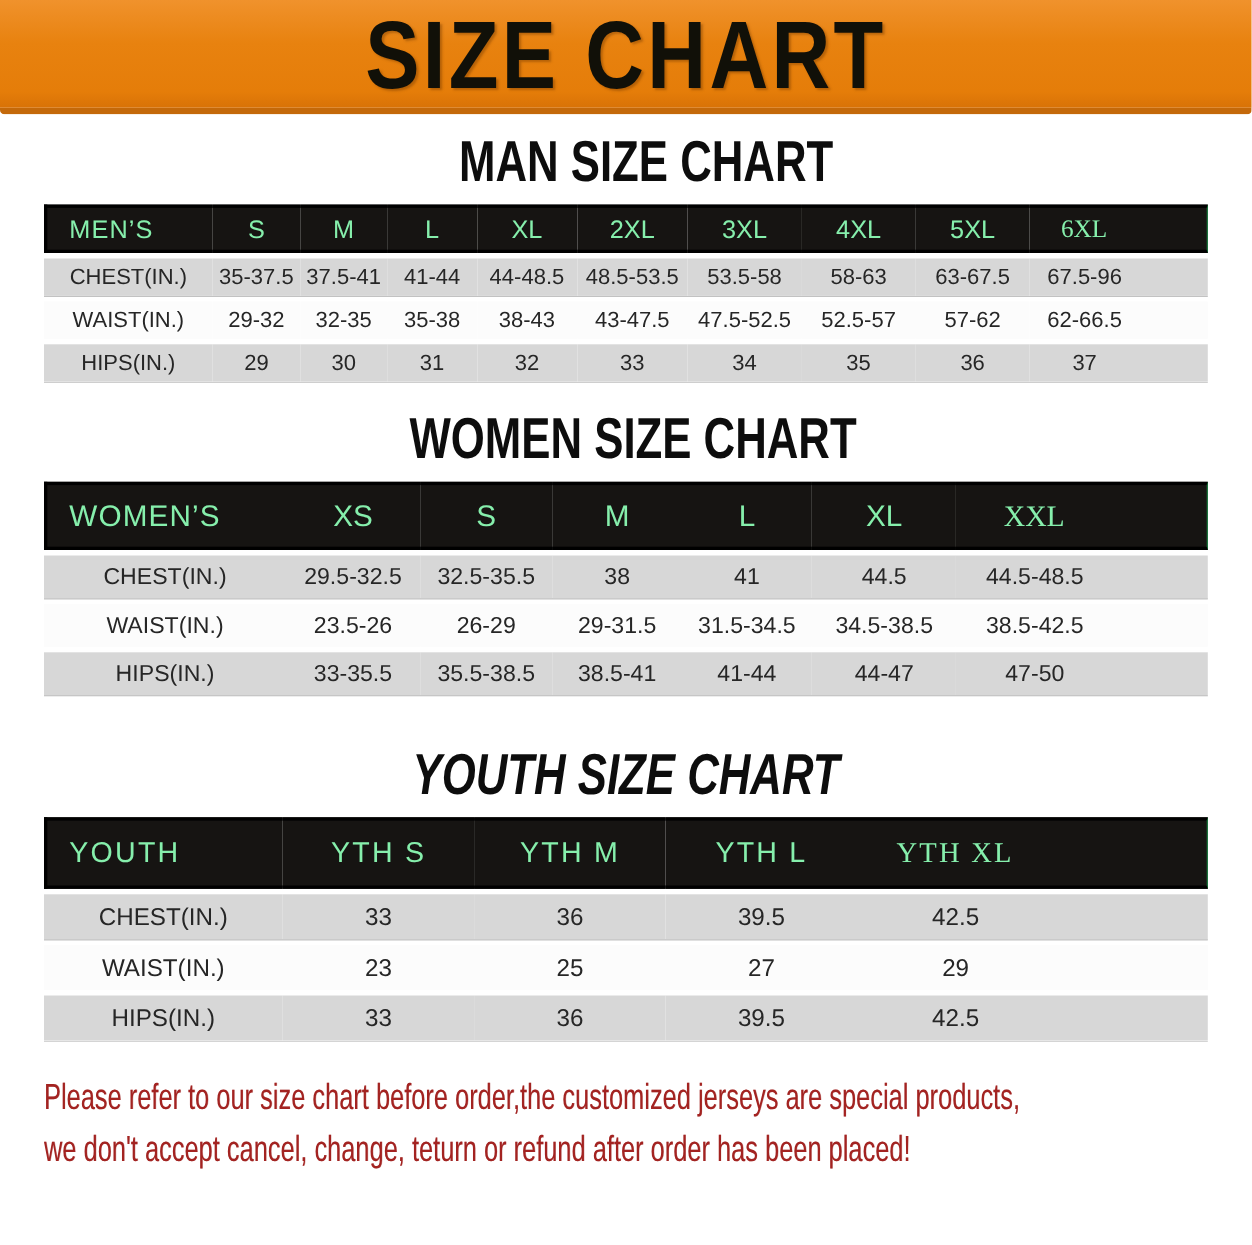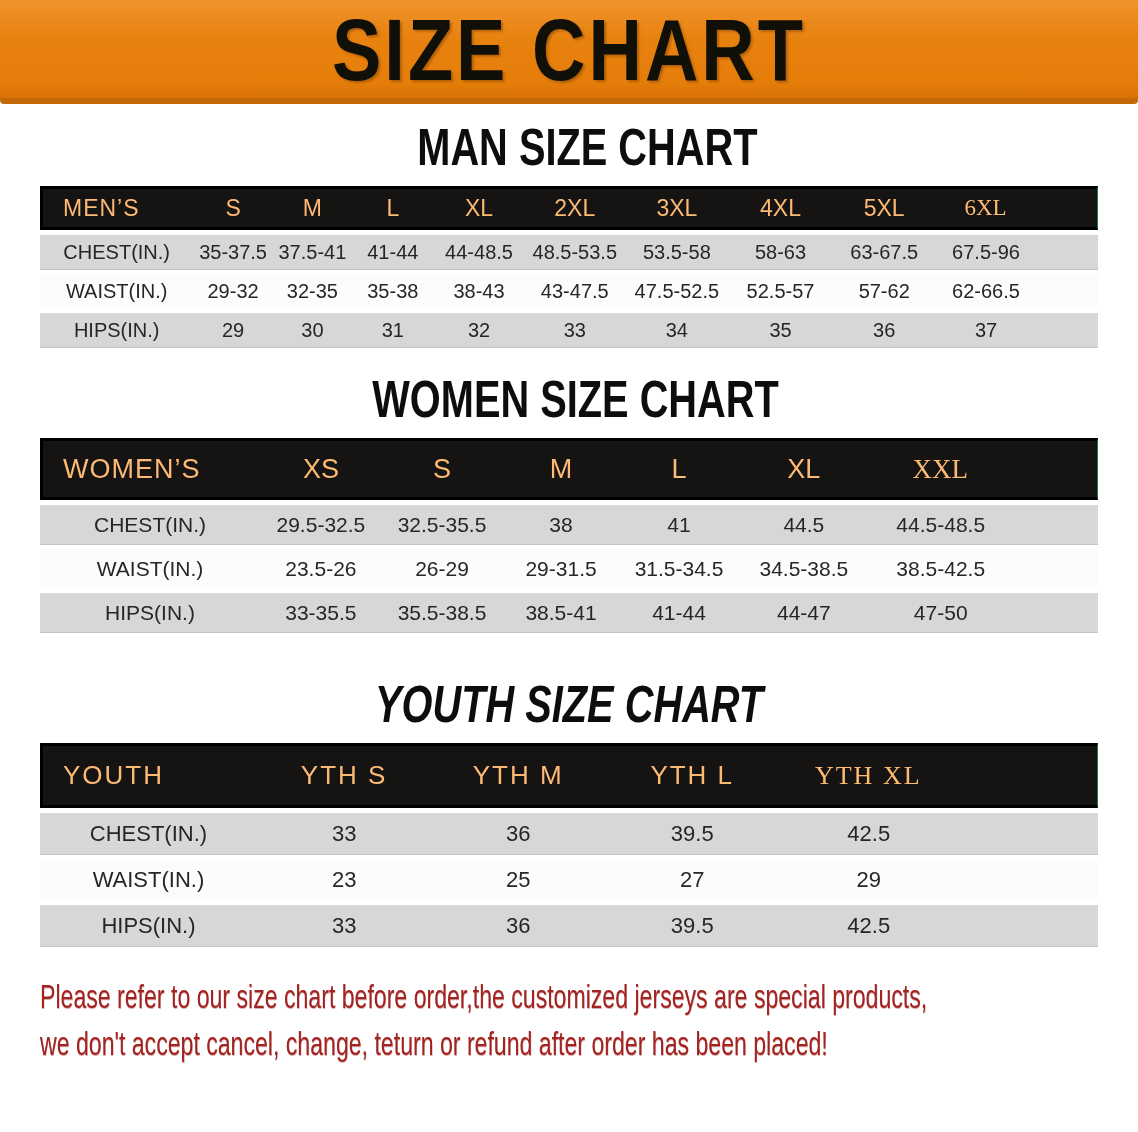--- a/index.html
+++ b/index.html
@@ -54,21 +54,21 @@
     text-align: center;
     vertical-align: middle;
     font-weight: 400;
     color: #262626;
   }
   
   .header-row th {
     background: #161412;
     border-top: 3px solid #000;
     border-bottom: 3px solid #000;
-    color: #fdba74;
+    color: #86efac;
   }
   .header-row th:first-child { border-left: 3px solid #000; text-align: left; }
   .header-row th:last-child  { border-right: 1px solid #15803d; font-family: Liberation Serif, serif; }
   .corner-label {
     font-weight: bold;
     padding-left: 20px;
     letter-spacing: 1px;
     color: #ffffff;
   }
   

